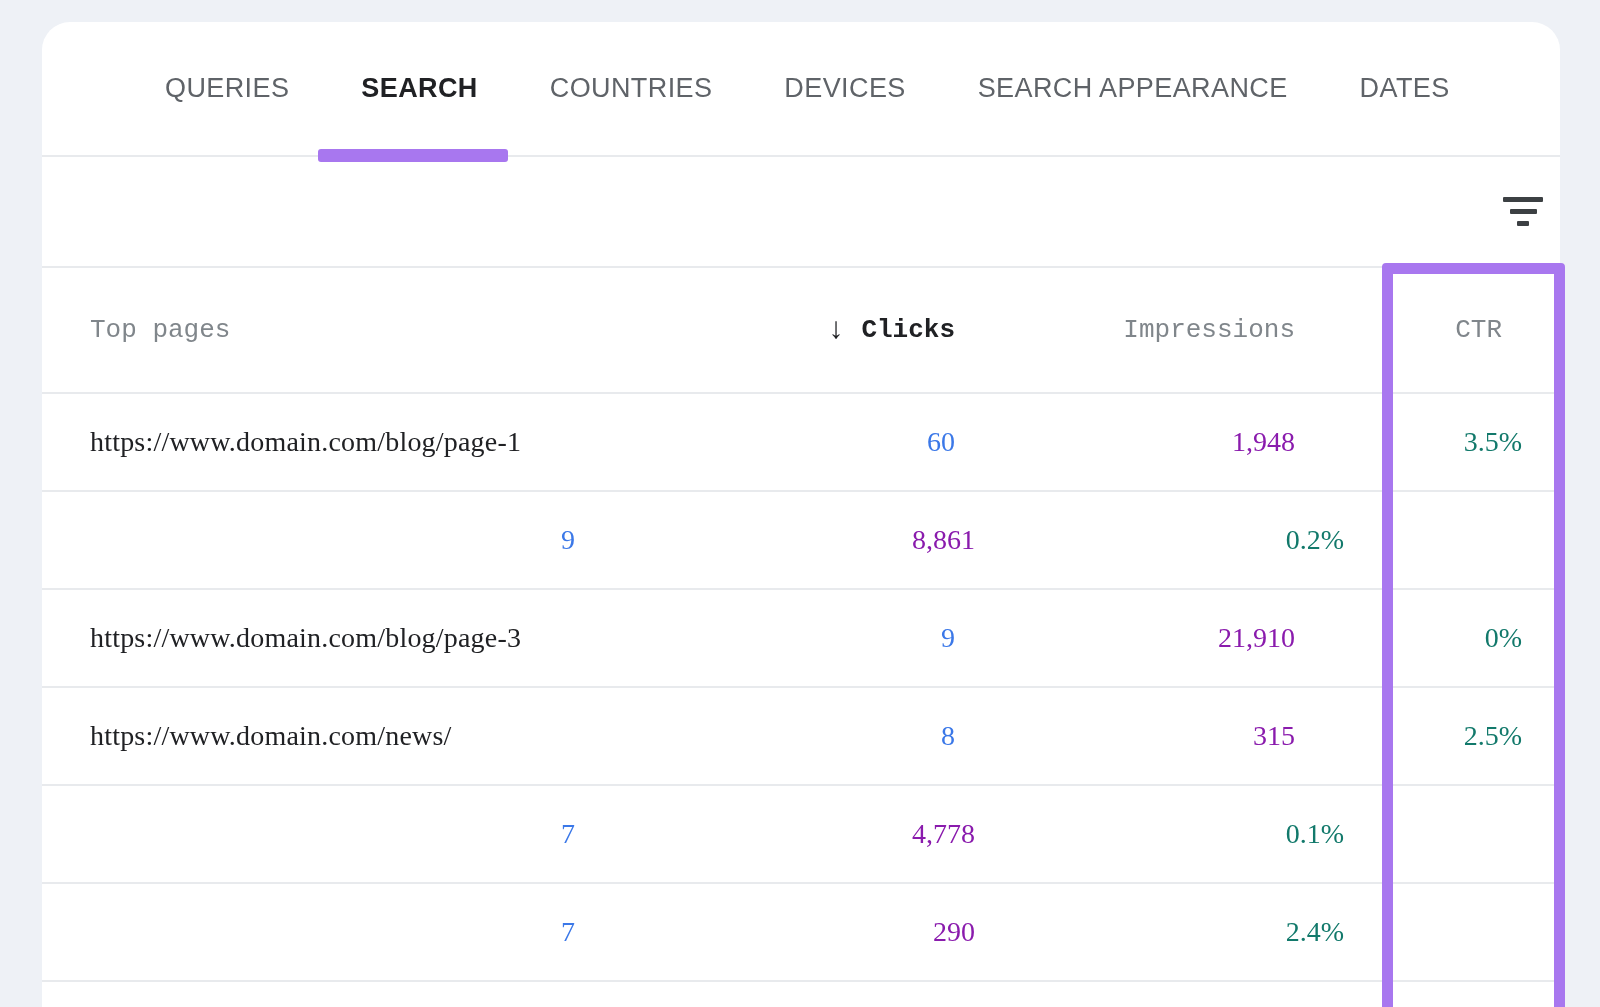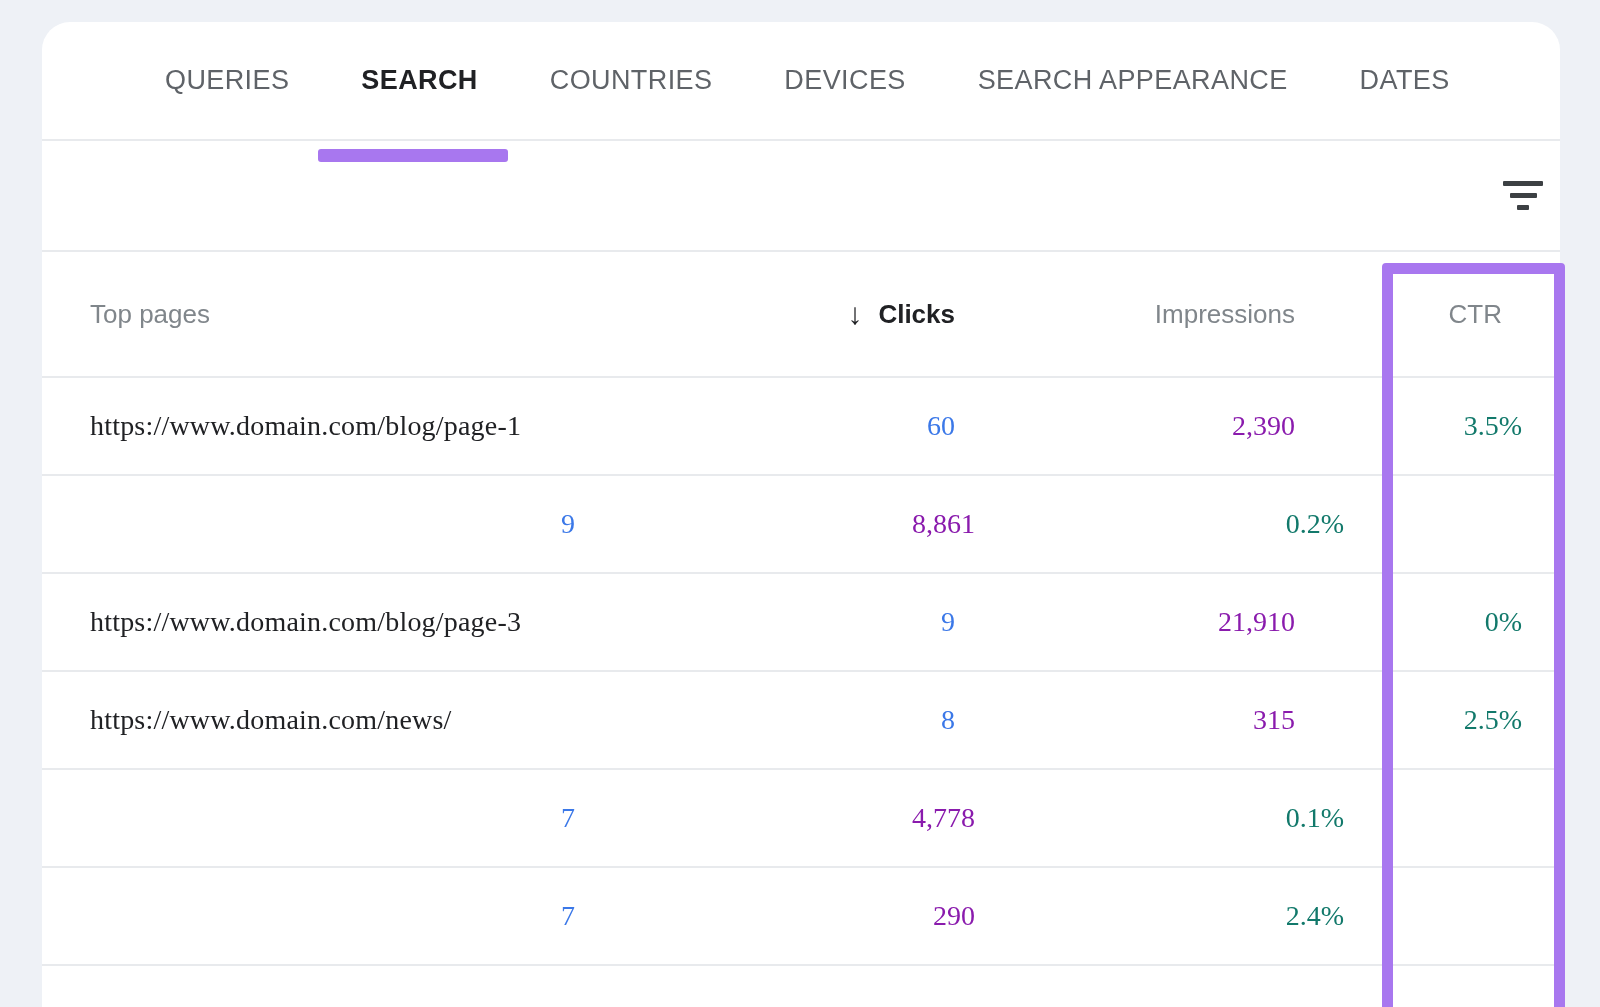--- a/index.html
+++ b/index.html
@@ -18,21 +18,21 @@
   }
   .card{
     position:absolute;
     left:42px;top:22px;
     width:1518px;height:985px;
     background:#ffffff;
     border-radius:28px 28px 0 0;
   }
   
   .tabs{
-    height:119px;
+    height:135px;
     display:flex;
     align-items:center;
     padding-left:123px;
     gap:72px;
     border-bottom:2px solid #e8eaed;
   }
   .tab{
     font-size:27px;
     letter-spacing:0.4px;
     color:#5f6368;
@@ -65,20 +65,21 @@
   .filter-icon i:nth-child(3){width:12px;}
   
   .thead, .trow{
     display:grid;
     grid-template-columns:640px 380px 320px 178px;
     align-items:center;
   }
   .thead{
     height:126px;
     border-bottom:2px solid #e8eaed;
+    font-family:Liberation Mono, monospace;
   }
   .th{
     font-size:26px;
     color:#80868b;
     font-weight:500;
   }
   .th.c1{padding-left:48px;}
   .th.c2{justify-self:end;padding-right:107px;display:flex;align-items:center;color:#202124;font-weight:700;}
   .th.c3{justify-self:end;padding-right:87px;}
   .th.c4{justify-self:end;padding-right:58px;}
@@ -144,21 +145,21 @@
       <span class="sort-arrow">↓</span>
       <span>Clicks</span>
     </div>
     <div class="th c3">Impressions</div>
     <div class="th c4">CTR</div>
   </div>
 
   <div class="trow">
     <div class="td url">https://www.domain.com/blog/page-1</div>
     <div class="td clicks">60</div>
-    <div class="td imp">2,390</div>
+    <div class="td imp">1,948</div>
     <div class="td ctr">3.5%</div>
   </div>
   <div class="trow">
     <div class="td clicks">9</div>
     <div class="td imp">8,861</div>
     <div class="td ctr">0.2%</div>
   </div>
   <div class="trow">
     <div class="td url">https://www.domain.com/blog/page-3</div>
     <div class="td clicks">9</div>

